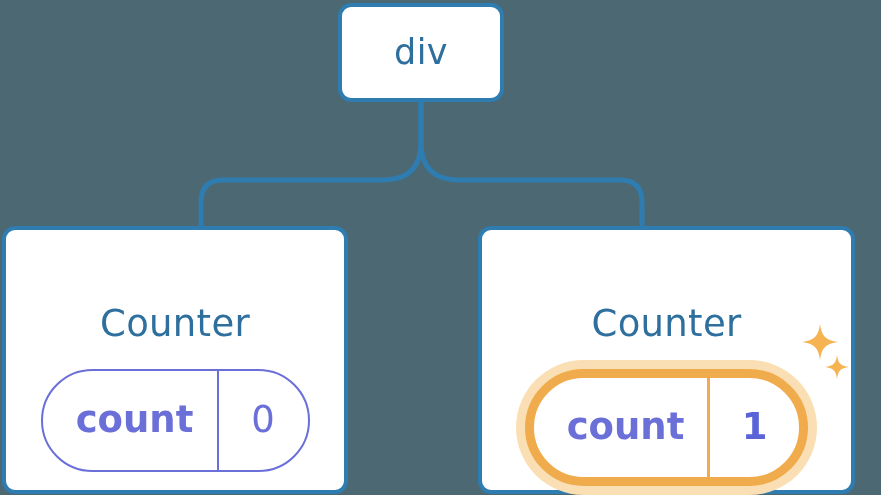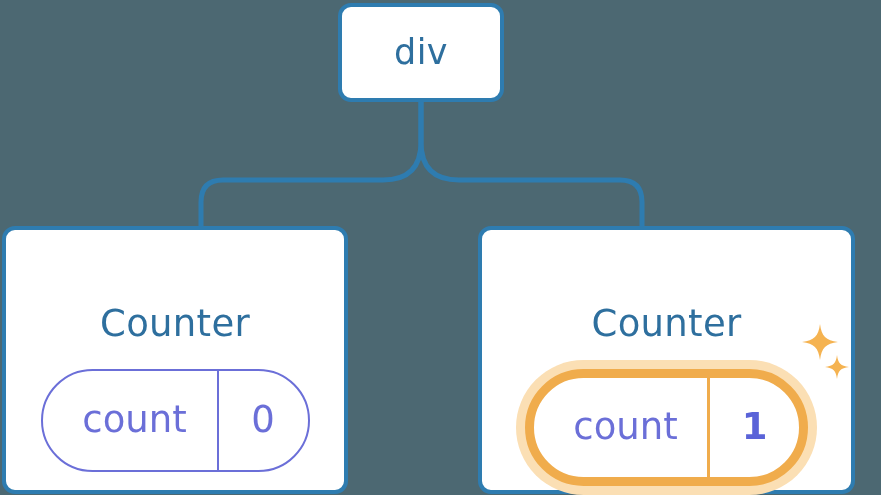--- a/index.html
+++ b/index.html
@@ -126,20 +126,21 @@
   }
   .pill-highlight .pill-value {
     flex: 1;
   }
   .pill-key-text {
     font-size: 37px;
     color: #6b6fd8;
     line-height: 1;
     padding-bottom: 3px;
     padding-left: 10px;
+    font-weight: bold;
   }
   .pill-value-text {
     font-size: 37px;
     color: #6b6fd8;
     line-height: 1;
     padding-bottom: 3px;
   }
   .pill-value-text.bold {
     font-weight: bold;
     color: #5a63d8;

